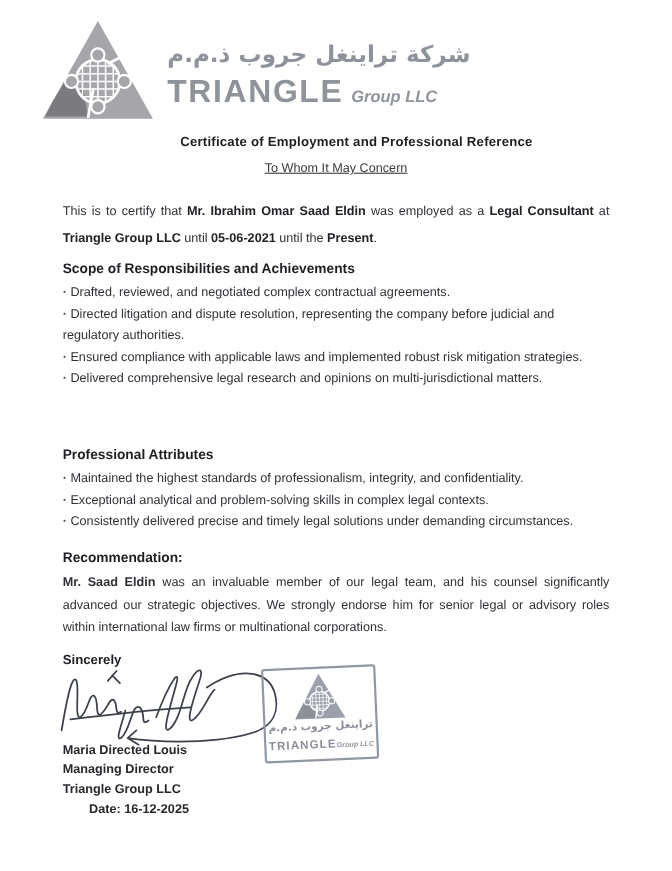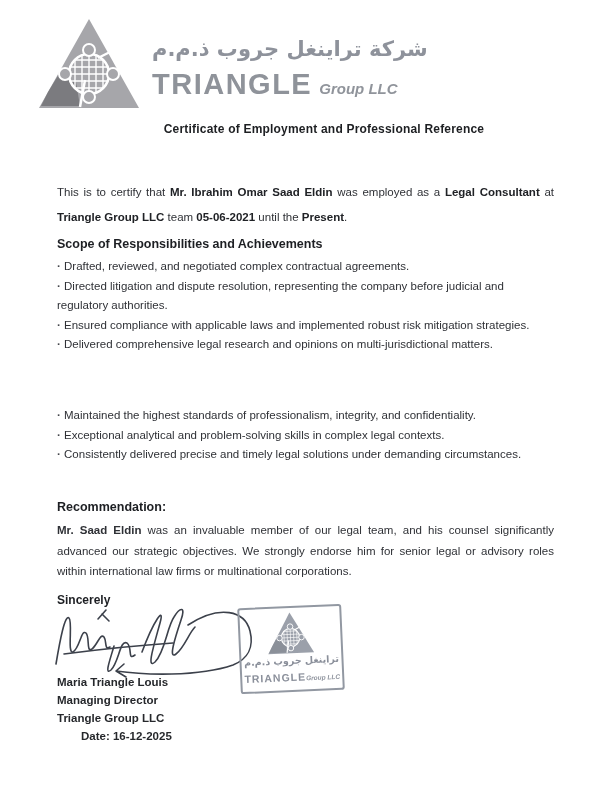--- a/index.html
+++ b/index.html
@@ -102,37 +102,39 @@
     <div class="brand-block">
       <div class="brand-arabic">شركة تراينغل جروب ذ.م.م</div>
       <div class="brand-latin">
         <span class="brand-name">TRIANGLE</span><span class="brand-suffix">Group LLC</span>
       </div>
     </div>
   </div>
 
   <div class="title-block">
     <div class="doc-title">Certificate of Employment and Professional Reference</div>
+    <div class="doc-salutation">To Whom It May Concern</div>
   </div>
 
   <div class="abs" style="top:180px">
-    <p class="para"><span>This is to certify that </span><b>Mr. Ibrahim Omar Saad Eldin</b><span> was employed as a </span><b>Legal Consultant</b><span> at </span><b>Triangle Group LLC</b><span> team </span><b>05-06-2021</b><span> until the </span><b>Present</b><span>.</span></p>
+    <p class="para"><span>This is to certify that </span><b>Mr. Ibrahim Omar Saad Eldin</b><span> was employed as a </span><b>Legal Consultant</b><span> at </span><b>Triangle Group LLC</b><span> until </span><b>05-06-2021</b><span> until the </span><b>Present</b><span>.</span></p>
   </div>
 
   <div class="abs" style="top:237px">
     <div class="section-heading">Scope of Responsibilities and Achievements</div>
     <ul class="bullets">
       <li>Drafted, reviewed, and negotiated complex contractual agreements.</li>
       <li>Directed litigation and dispute resolution, representing the company before judicial and regulatory authorities.</li>
       <li>Ensured compliance with applicable laws and implemented robust risk mitigation strategies.</li>
       <li>Delivered comprehensive legal research and opinions on multi-jurisdictional matters.</li>
     </ul>
   </div>
 
   <div class="abs" style="top:406px">
+    <div class="section-heading">Professional Attributes</div>
     <ul class="bullets">
       <li>Maintained the highest standards of professionalism, integrity, and confidentiality.</li>
       <li>Exceptional analytical and problem-solving skills in complex legal contexts.</li>
       <li>Consistently delivered precise and timely legal solutions under demanding circumstances.</li>
     </ul>
   </div>
 
   <div class="abs" style="top:500px">
     <div class="section-heading">Recommendation:</div>
     <p class="para-tight" style="margin-top:2px"><b>Mr. Saad Eldin</b><span> was an invaluable member of our legal team, and his counsel significantly advanced our strategic objectives. We strongly endorse him for senior legal or advisory roles within international law firms or multinational corporations.</span></p>
@@ -155,21 +157,21 @@
     <svg class="stamp-logo" viewBox="0 0 106 96">
       <use href="#tri-logo"></use>
     </svg>
     <div class="stamp-arabic">تراينغل جروب ذ.م.م</div>
     <div class="stamp-latin">
       <span class="stamp-name">TRIANGLE</span><span class="stamp-suffix">Group LLC</span>
     </div>
   </div>
 
   <div class="signer-block">
-    <div class="signer-line">Maria Triangle Louis</div>
+    <div class="signer-line">Maria Directed Louis</div>
     <div class="signer-line">Managing Director</div>
     <div class="signer-line">Triangle Group LLC</div>
   </div>
   <div class="date-clip">
     <div class="signer-line">Date: 16-12-2025</div>
   </div>
 
   <div class="scan-dashes"></div>
   <div class="scan-dashes2"></div>
   <div class="page-edge"></div>

